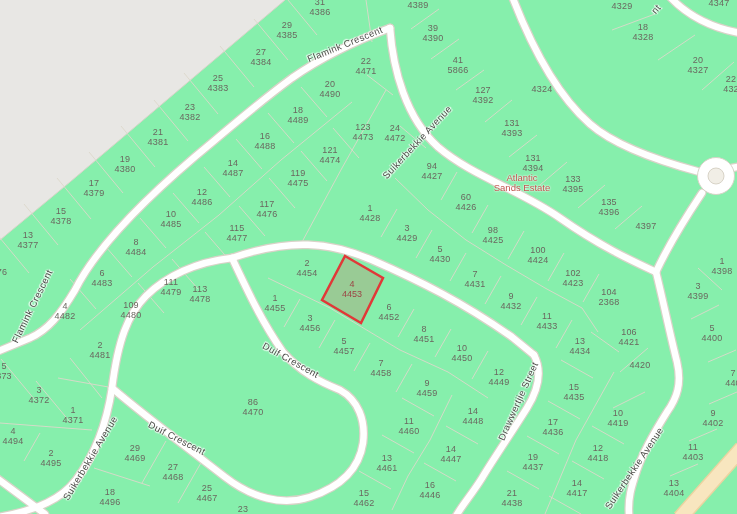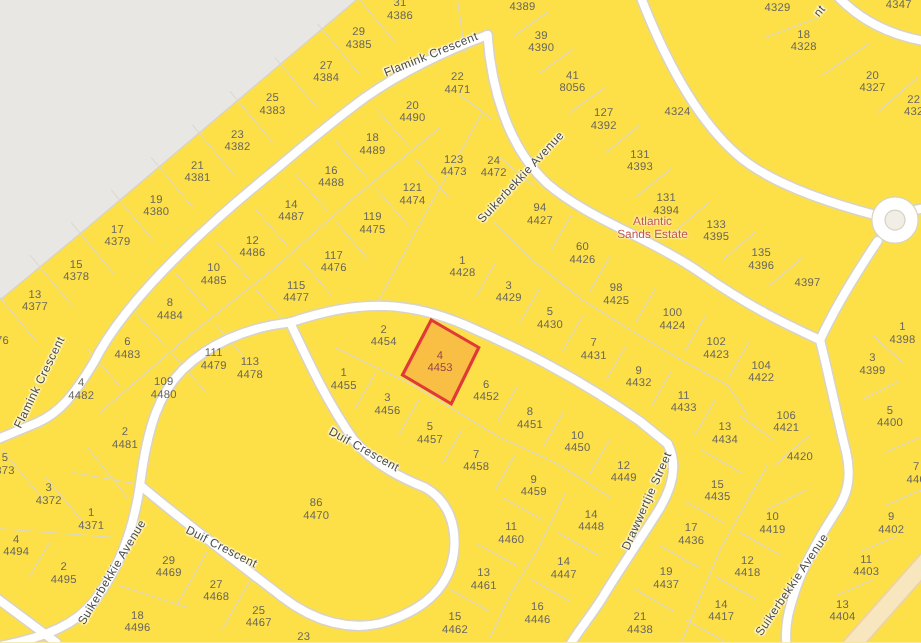--- a/index.html
+++ b/index.html
@@ -1,20 +1,20 @@
 <!DOCTYPE html>
 <html><head>
 <meta charset="utf-8">
 <style>
   html,body{margin:0;padding:0;}
   #map{
     position:relative;
     width:737px;height:514px;
     overflow:hidden;
-    background:#fde047;
+    background:#86efac;
     font-family:"Liberation Sans", sans-serif;
   }
   #roadsvg{position:absolute;left:0;top:0;}
   .plabel{
     position:absolute;
     transform:translate(-50%,-50%);
     font-size:9px;line-height:10px;
     color:#6a675f;text-align:center;white-space:nowrap;
     letter-spacing:.2px;
   }
@@ -131,21 +131,21 @@
       <div class="plabel" style="left: 433px; top: 33px;">
         <span>39</span>
         <span>4390</span>
       </div>
       <div class="plabel" style="left: 261px; top: 57px;">
         <span>27</span>
         <span>4384</span>
       </div>
       <div class="plabel" style="left: 458px; top: 65px;">
         <span>41</span>
-        <span>8056</span>
+        <span>5866</span>
       </div>
       <div class="plabel" style="left: 218px; top: 83px;">
         <span>25</span>
         <span>4383</span>
       </div>
       <div class="plabel" style="left: 366px; top: 66px;">
         <span>22</span>
         <span>4471</span>
       </div>
       <div class="plabel" style="left: 190px; top: 112px;">
@@ -286,21 +286,21 @@
       <div class="plabel" style="left: 573px; top: 278px;">
         <span>102</span>
         <span>4423</span>
       </div>
       <div class="plabel" style="left: 511px; top: 301px;">
         <span>9</span>
         <span>4432</span>
       </div>
       <div class="plabel" style="left: 609px; top: 297px;">
         <span>104</span>
-        <span>4422</span>
+        <span>2368</span>
       </div>
       <div class="plabel" style="left: 275px; top: 303px;">
         <span>1</span>
         <span>4455</span>
       </div>
       <div class="plabel" style="left: 310px; top: 323px;">
         <span>3</span>
         <span>4456</span>
       </div>
       <div class="plabel" style="left: 389px; top: 312px;">

